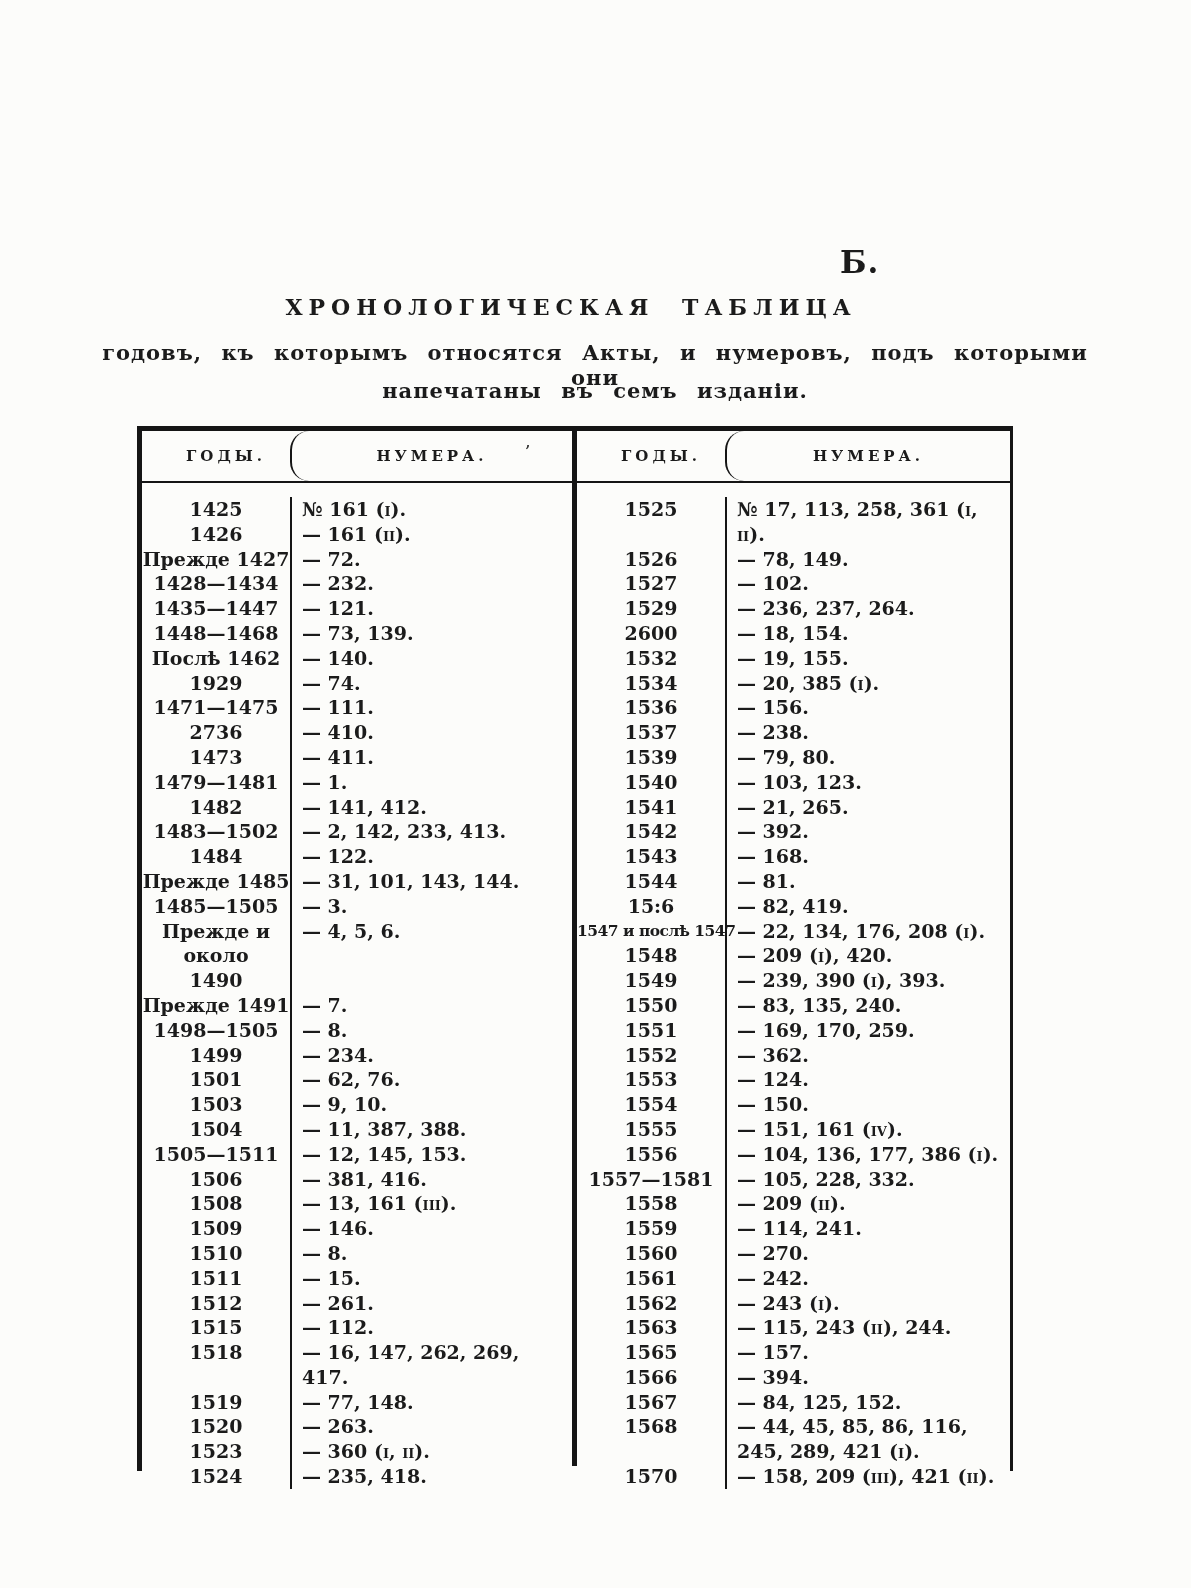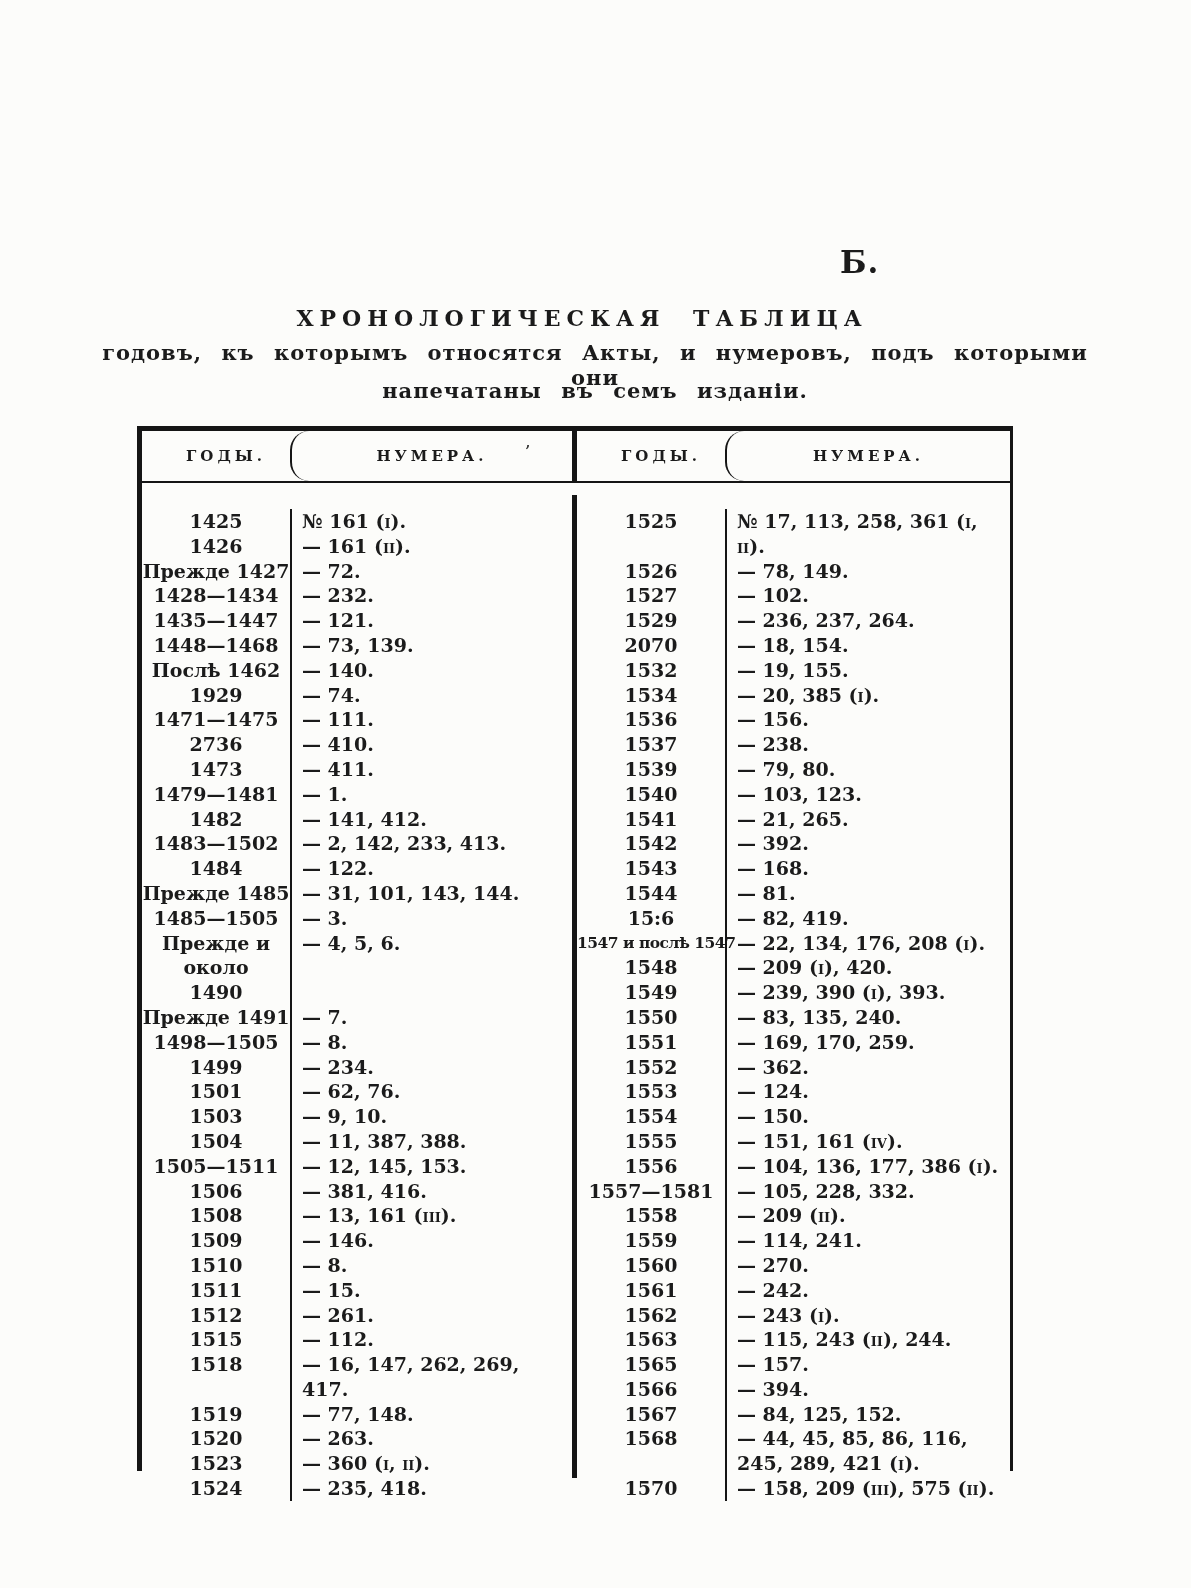--- a/index.html
+++ b/index.html
@@ -14,21 +14,21 @@
     background: #fcfcfa;
     color: #1b1b1b;
     overflow: hidden;
   }
   .corner-letter {
     position: absolute; top: 244px; left: 840px;
     font-size: 31px; font-weight: 700; letter-spacing: 1px;
   }
   .title {
     position: absolute; top: 294px; left: 137px; width: 868px;
-    margin: 11px; text-align: center;
+    margin: 0; text-align: center;
     font-size: 22px; font-weight: 700;
     letter-spacing: 6px; word-spacing: 14px;
   }
   .subtitle {
     position: absolute; left: 80px; width: 1030px;
     text-align: center;
     font-size: 21px; font-weight: 700;
     letter-spacing: 1px; word-spacing: 11px;
   }
   .subtitle.s1 { top: 340px; }
@@ -36,21 +36,21 @@
 
   .table {
     position: absolute; top: 426px; left: 137px;
     width: 868px; height: 1040px;
     border-top: 5px solid #151515;
     border-left: 5px solid #151515;
     border-right: 3px solid #151515;
     box-sizing: content-box;
   }
   .thead { display: flex; height: 50px; border-bottom: 2px solid #151515; }
-  .tbody { display: flex; height: 983px; margin-top: 12px; }
+  .tbody { display: flex; height: 983px; }
   .half  { display: flex; box-sizing: border-box; }
   .half.left  { width: 435px; flex: none; border-right: 5px solid #151515; }
   .half.right { flex: 1; }
   .thead .half { align-items: center; }
   .thead .cell {
     font-size: 15px; font-weight: 700; letter-spacing: 4px;
     text-align: center; box-sizing: border-box;
   }
   .thead .year-h { width: 148px; flex: none; padding-left: 20px; }
   .thead .num-h  { flex: 1; border-left: 2px solid #151515;
@@ -268,21 +268,21 @@
           </div>
           <div class="row">
             <div class="ycell">1527</div>
             <div class="ncell">— 102.</div>
           </div>
           <div class="row">
             <div class="ycell">1529</div>
             <div class="ncell">— 236, 237, 264.</div>
           </div>
           <div class="row">
-            <div class="ycell">2070</div>
+            <div class="ycell">2600</div>
             <div class="ncell">— 18, 154.</div>
           </div>
           <div class="row">
             <div class="ycell">1532</div>
             <div class="ncell">— 19, 155.</div>
           </div>
           <div class="row">
             <div class="ycell">1534</div>
             <div class="ncell">— 20, 385 (i).</div>
           </div>
@@ -401,19 +401,19 @@
           <div class="row">
             <div class="ycell">1567</div>
             <div class="ncell">— 84, 125, 152.</div>
           </div>
           <div class="row">
             <div class="ycell">1568</div>
             <div class="ncell">— 44, 45, 85, 86, 116, 245, 289, 421 (i).</div>
           </div>
           <div class="row">
             <div class="ycell">1570</div>
-            <div class="ncell">— 158, 209 (iii), 575 (ii).</div>
+            <div class="ncell">— 158, 209 (iii), 421 (ii).</div>
           </div>
         </div>
     </div>
 
   </div>
 </div>
 
 </body></html>

